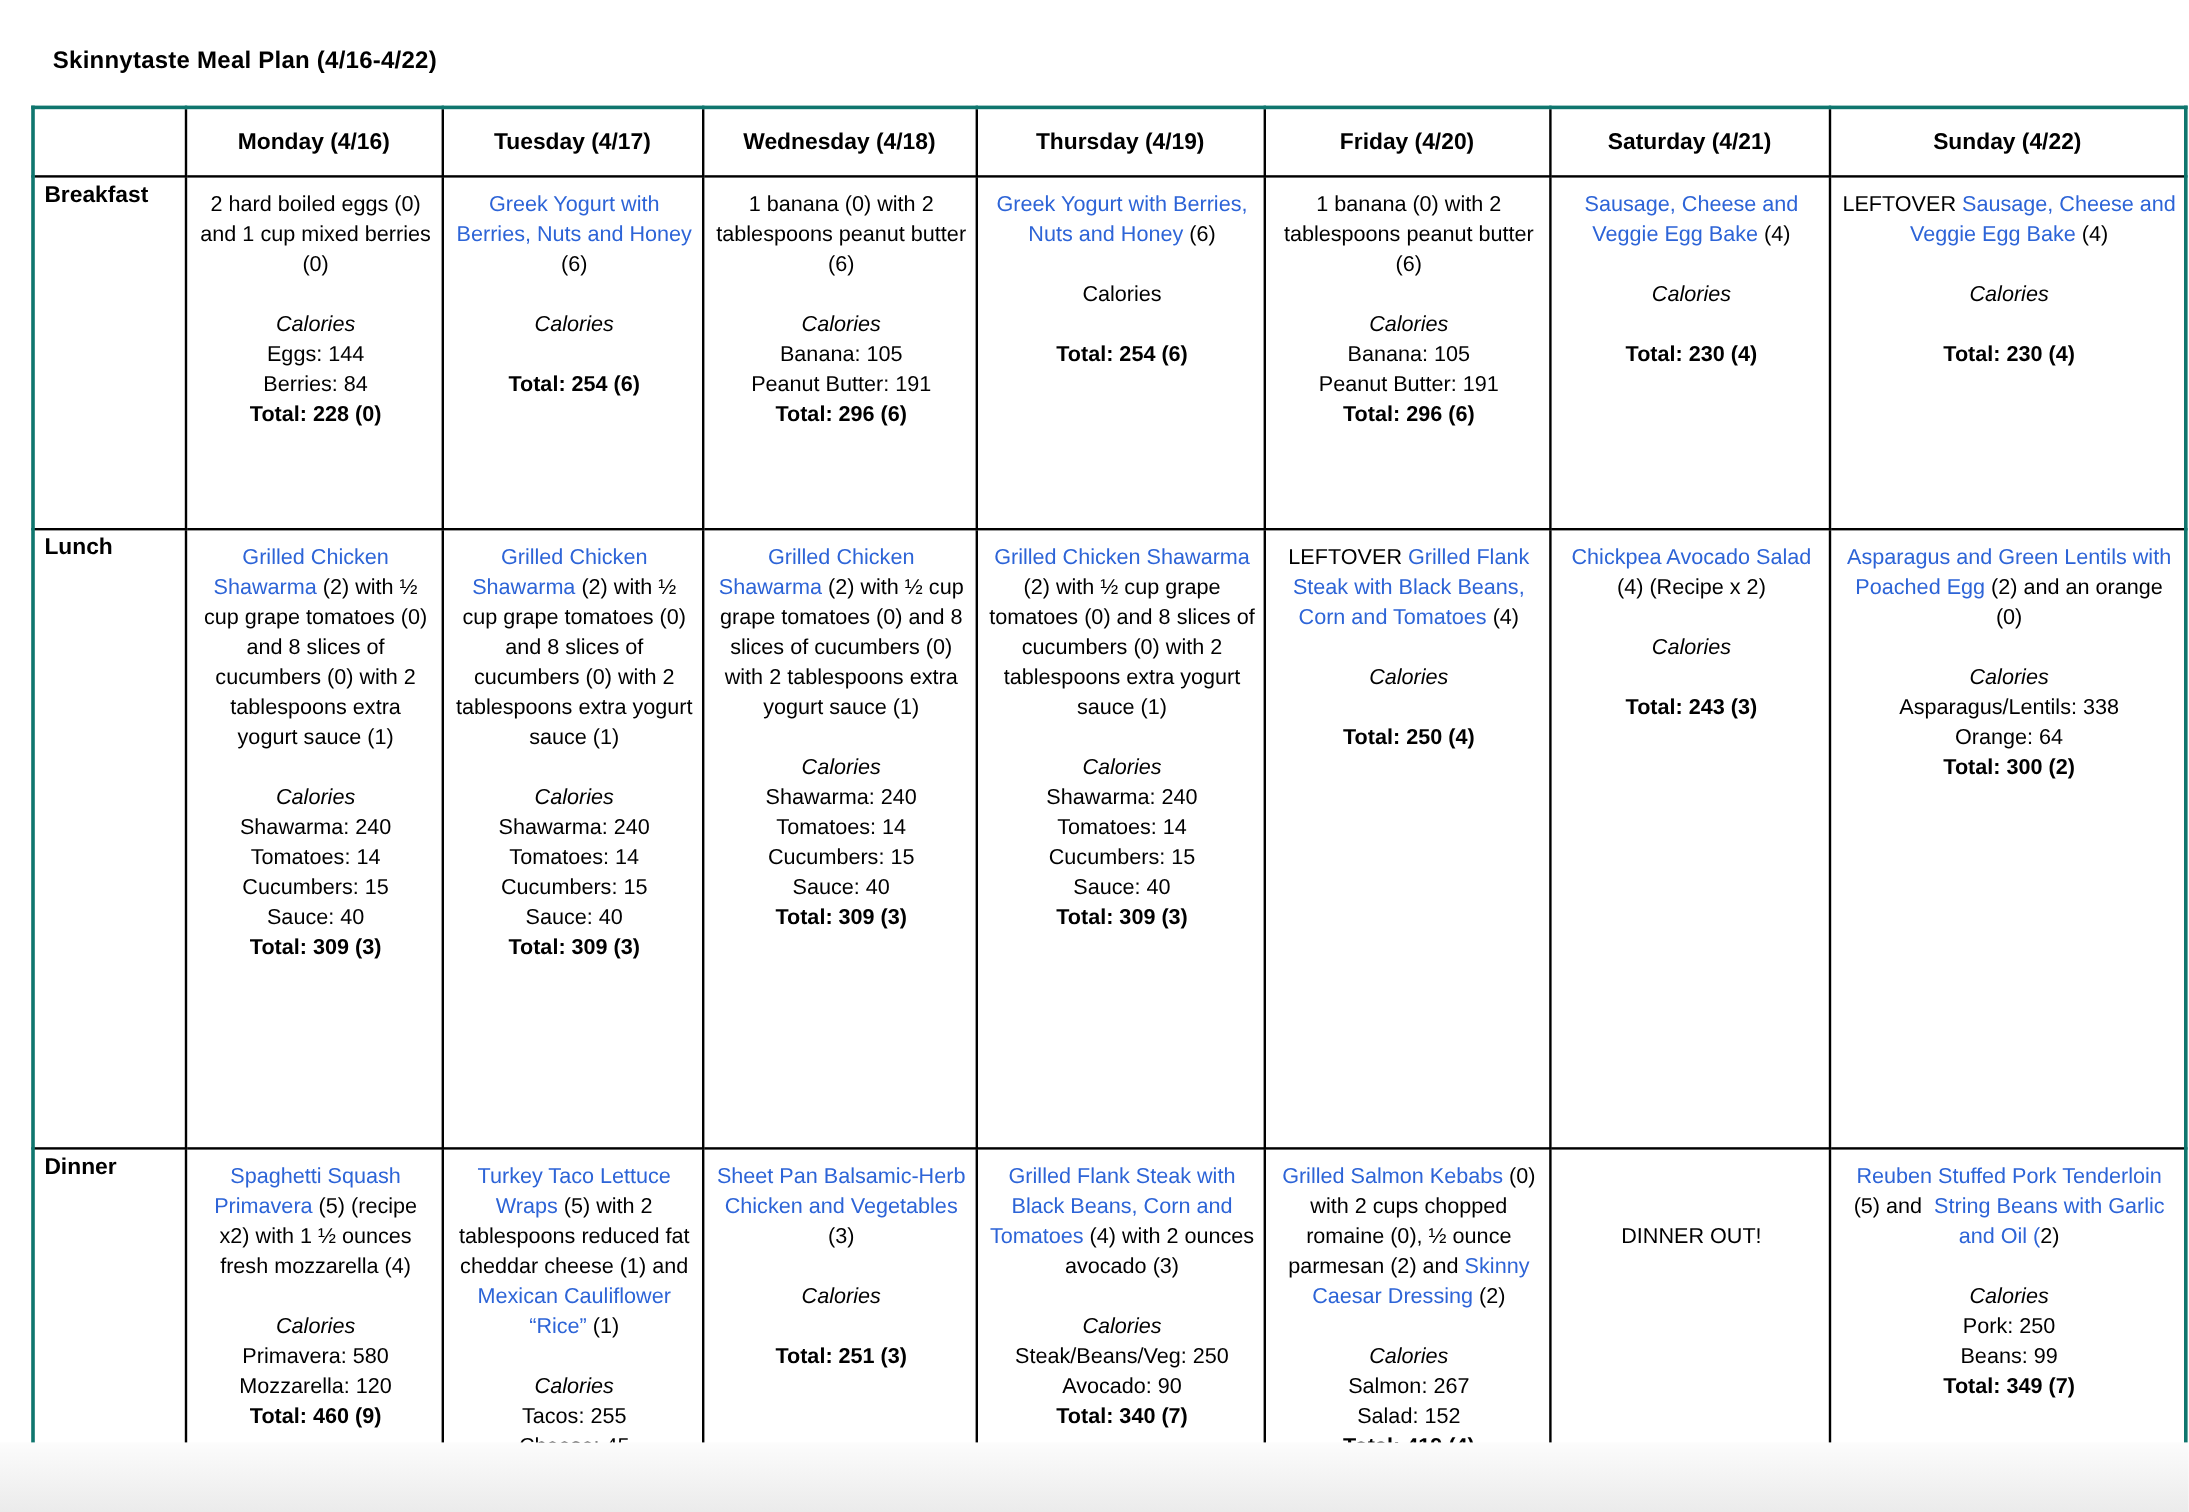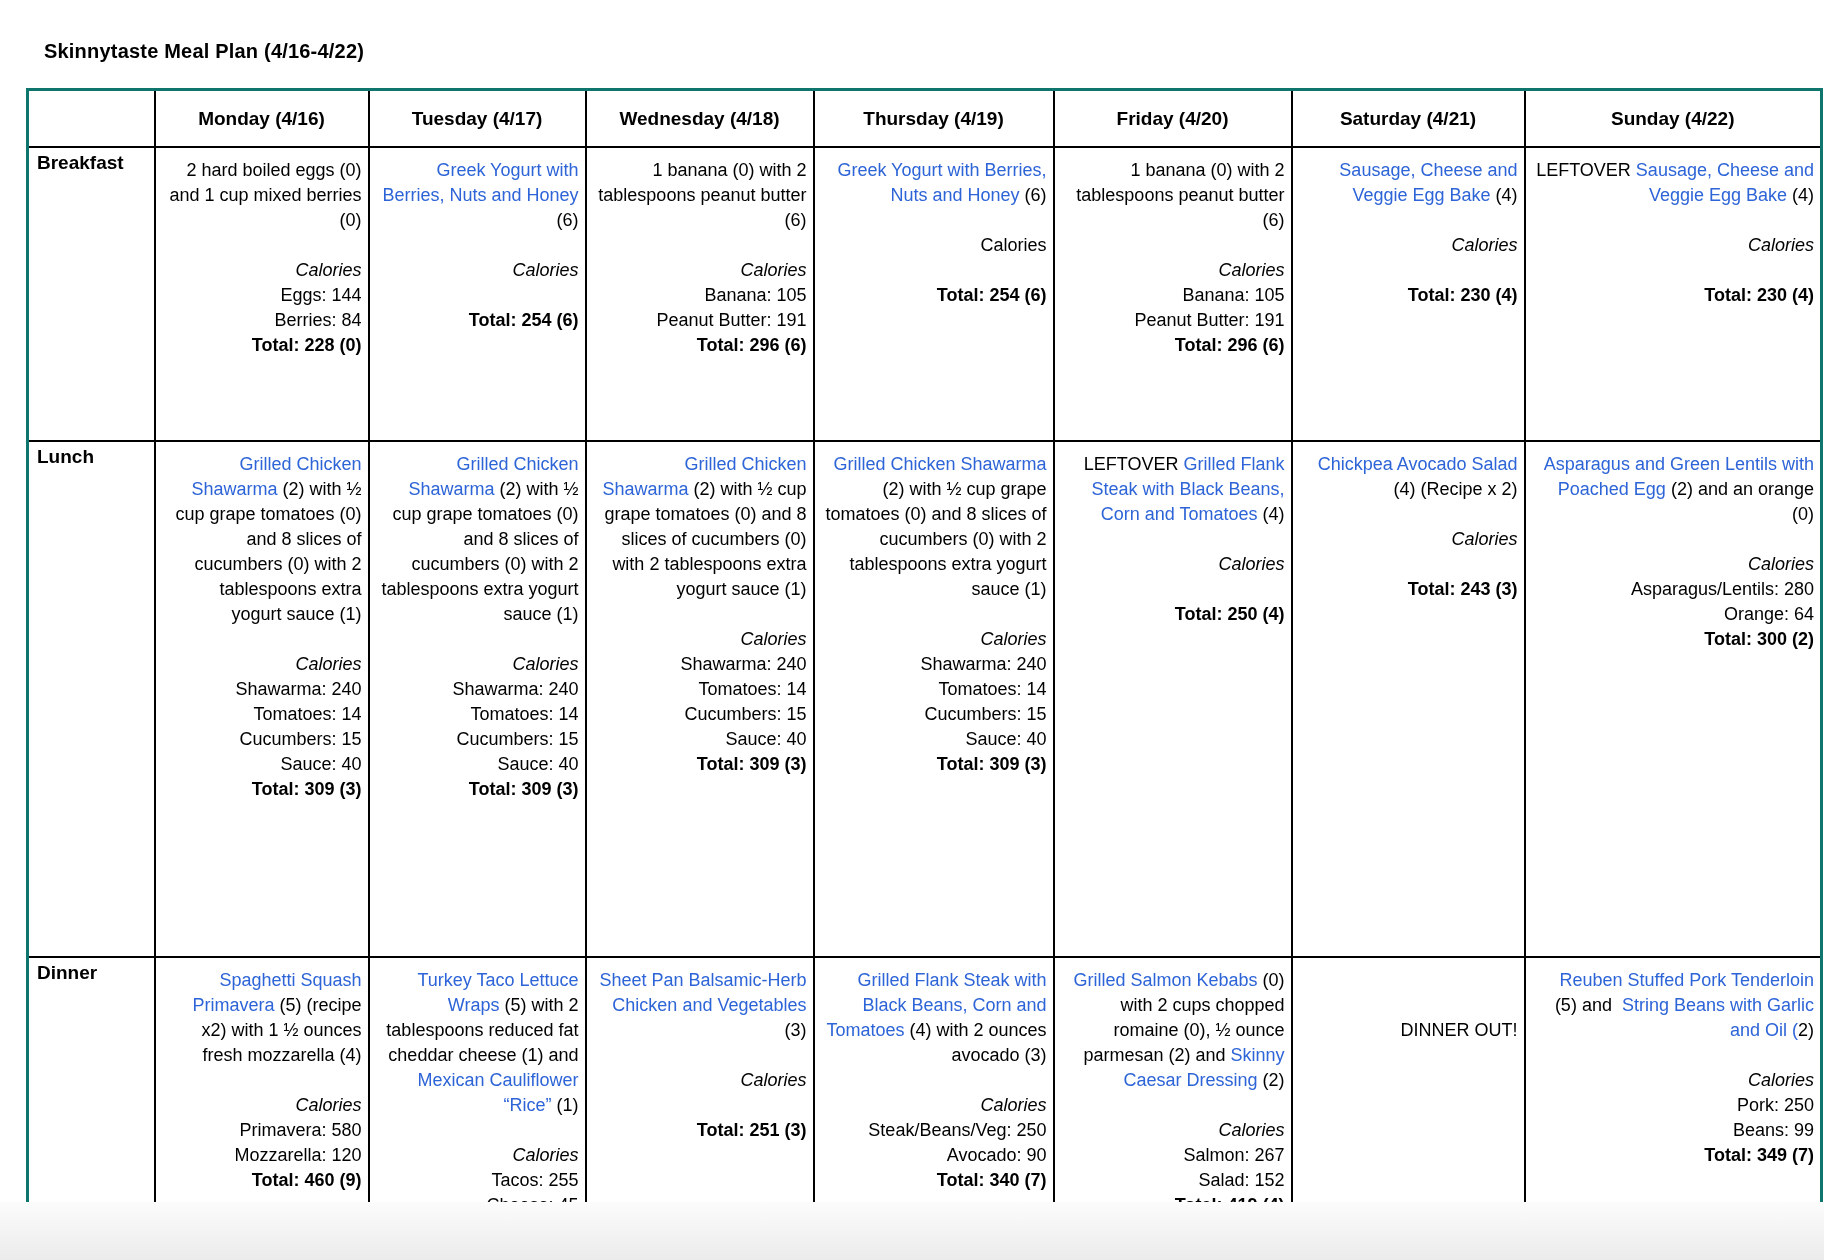--- a/index.html
+++ b/index.html
@@ -21,21 +21,21 @@
   th.corner-cell{background:#fff;}
   th.day-header{
     font-size:19px;font-weight:bold;text-align:center;vertical-align:middle;
     height:51px;padding:2px 4px;
   }
   th.row-label{
     font-size:19px;font-weight:bold;text-align:left;vertical-align:top;
     padding:4px 4px 0 8px;
   }
   td.meal-cell{
-    vertical-align:top;text-align:right;
+    vertical-align:top;text-align:center;
     padding:10px 6px 16px 9px;
     font-size:18px;line-height:25px;
     overflow:hidden;
   }
   tr.row-breakfast{height:294px;}
   tr.row-lunch{height:516px;}
   tr.row-dinner{height:360px;}
   .para{min-height:25px;}
   .seg{white-space:pre-wrap;}
   .seg.italic{font-style:italic;}
@@ -187,21 +187,21 @@
             <div class="para"><a class="seg link">Chickpea Avocado Salad </a><span class="seg plain">(4) (Recipe x 2)</span></div>
             <div class="para"></div>
             <div class="para"><span class="seg italic">Calories</span></div>
             <div class="para"></div>
             <div class="para"><span class="seg bold">Total: 243 (3)</span></div>
           </td>
           <td class="meal-cell">
             <div class="para"><a class="seg link">Asparagus and Green Lentils with Poached Egg</a><span class="seg plain"> (2) and an orange (0)</span></div>
             <div class="para"></div>
             <div class="para"><span class="seg italic">Calories</span></div>
-            <div class="para"><span class="seg plain">Asparagus/Lentils: 280</span></div>
+            <div class="para"><span class="seg plain">Asparagus/Lentils: 338</span></div>
             <div class="para"><span class="seg plain">Orange: 64</span></div>
             <div class="para"><span class="seg bold">Total: 300 (2)</span></div>
           </td>
         </tr>
         <tr class="row-dinner">
           <th class="row-label">Dinner</th>
           <td class="meal-cell">
             <div class="para"><a class="seg link">Spaghetti Squash Primavera</a><span class="seg plain"> (5) (recipe x2) with 1 ½ ounces fresh mozzarella (4)</span></div>
             <div class="para"></div>
             <div class="para"><span class="seg italic">Calories</span></div>

